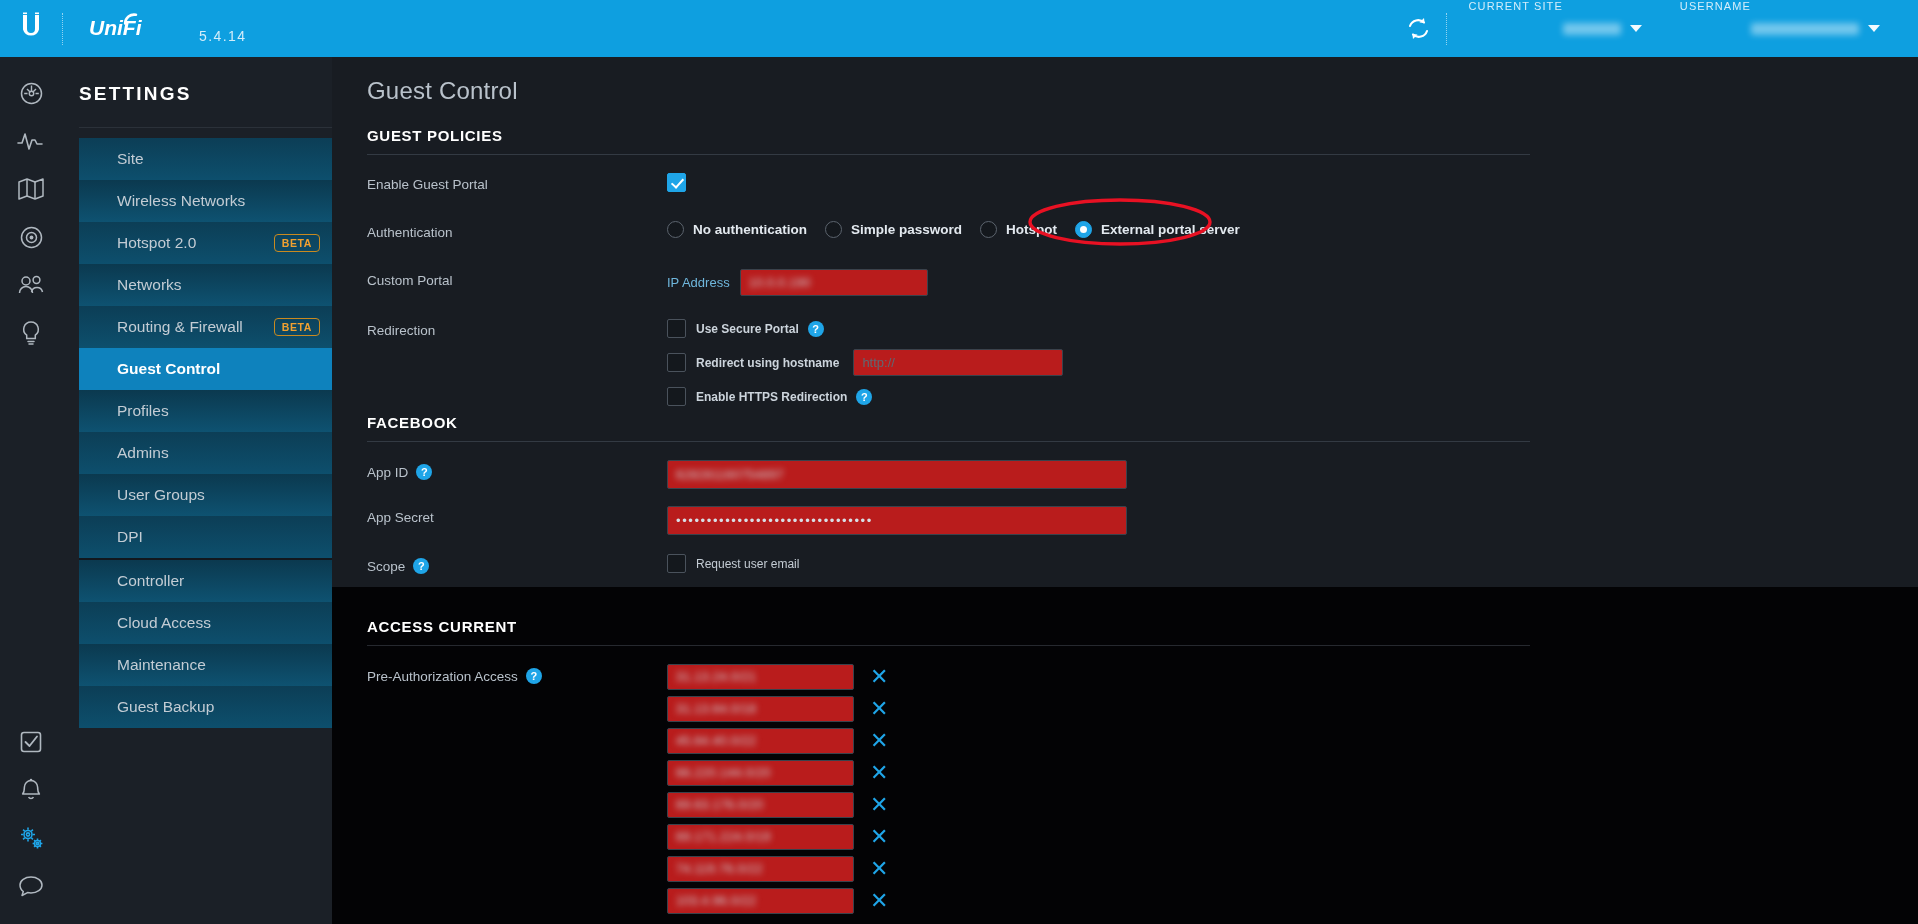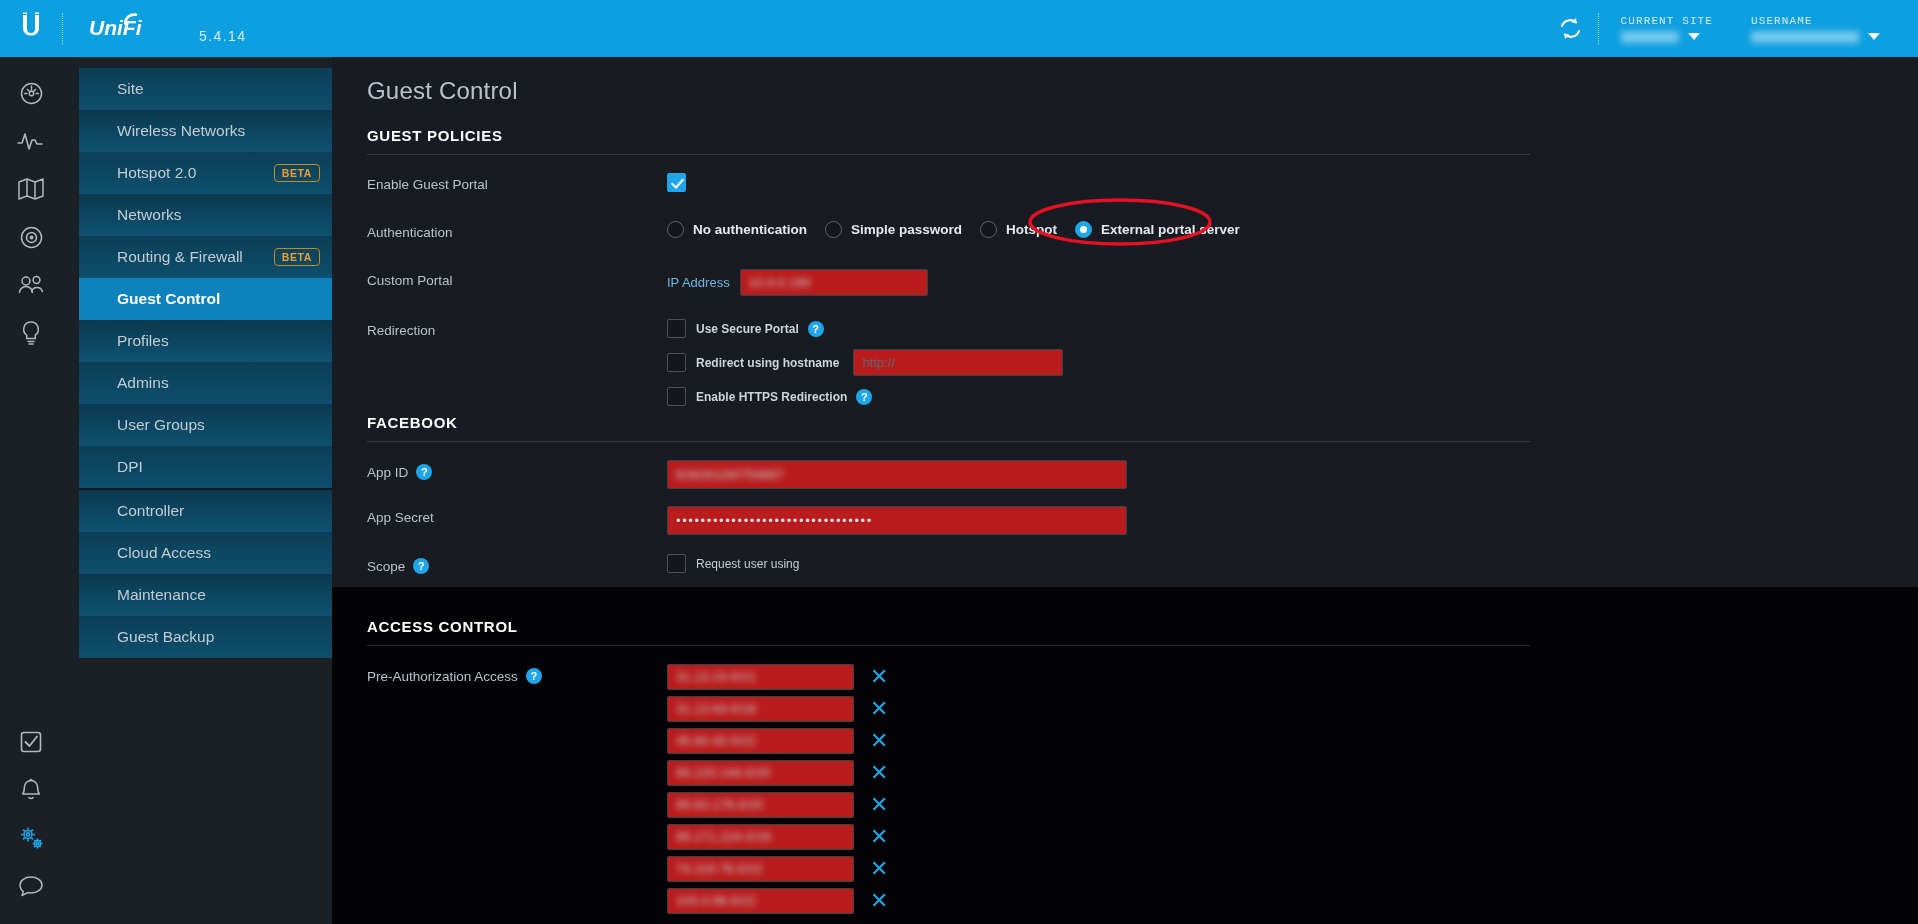--- a/index.html
+++ b/index.html
@@ -31,21 +31,21 @@
     margin-left: 26px; font-weight: 400;
   }
   .topbar-right {
     margin-left: auto; display: flex; align-items: center; height: 100%;
     padding-right: 22px;
   }
   .refresh-btn {
     width: 54px; height: 57px; display: flex; align-items: center; justify-content: center;
     cursor: pointer;
   }
-  .top-field { padding: 0 16px 0 22px; display: flex; flex-direction: column; justify-content: center; height: 100%; font-family: Liberation Mono, monospace; }
+  .top-field { padding: 0 16px 0 22px; display: flex; flex-direction: row; height: 100%; }
   .top-field-label {
     font-size: 11px; color: #d5eefb; letter-spacing: 1.1px; margin-bottom: 4px; white-space: nowrap;
   }
   .top-field-val {
     display: flex; align-items: center; gap: 9px;
     font-size: 14.5px; color: #ffffff; white-space: nowrap;
   }
   .redacted-top {
     color: transparent;
     background: rgba(255,255,255,.42);
@@ -340,20 +340,21 @@
 
     <div class="rail-icon">
       <svg width="26" height="22" viewBox="0 0 26 22">
         <path d="M13 2 c6.1 0 11 3.6 11 8 c0 4.4 -4.9 8 -11 8 c-1.2 0 -2.4 -0.15 -3.5 -0.42 L4 20.5 l1.3 -4 C3.2 15 2 12.7 2 10 C2 5.6 6.9 2 13 2 Z" stroke="#b0b8c0" stroke-width="1.5" fill="none" stroke-linejoin="round"></path>
       </svg>
     </div>
     <div style="height:14px"></div>
   </div>
 
   <div class="sidebar">
+    <div class="sidebar-title">SETTINGS</div>
     <div class="sidebar-rule"></div>
 
     <div class="nav-group">
       <div class="nav-item">
         <span>Site</span>
       </div>
       <div class="nav-item alt">
         <span>Wireless Networks</span>
       </div>
       <div class="nav-item">
@@ -497,25 +498,25 @@
         </div>
       </div>
 
       <div class="row" style="margin-top:14px;">
         <div class="row-label">
           <span>Scope</span>
           <span class="help">?</span>
         </div>
         <div class="row-body">
           <span class="cb"></span>
-          <span class="cb-label" style="font-weight:400;color:#c4ccd4;">Request user using</span>
-        </div>
-      </div>
-
-      <div class="section-head" style="margin-top:30px;">ACCESS CONTROL</div>
+          <span class="cb-label" style="font-weight:400;color:#c4ccd4;">Request user email</span>
+        </div>
+      </div>
+
+      <div class="section-head" style="margin-top:30px;">ACCESS CURRENT</div>
       <div class="section-rule dark"></div>
 
       <div class="row" style="align-items:flex-start;">
         <div class="row-label">
           <span>Pre-Authorization Access</span>
           <span class="help">?</span>
         </div>
         <div class="row-body" style="flex-direction:column; align-items:flex-start;">
 
           <div class="ac-row">

